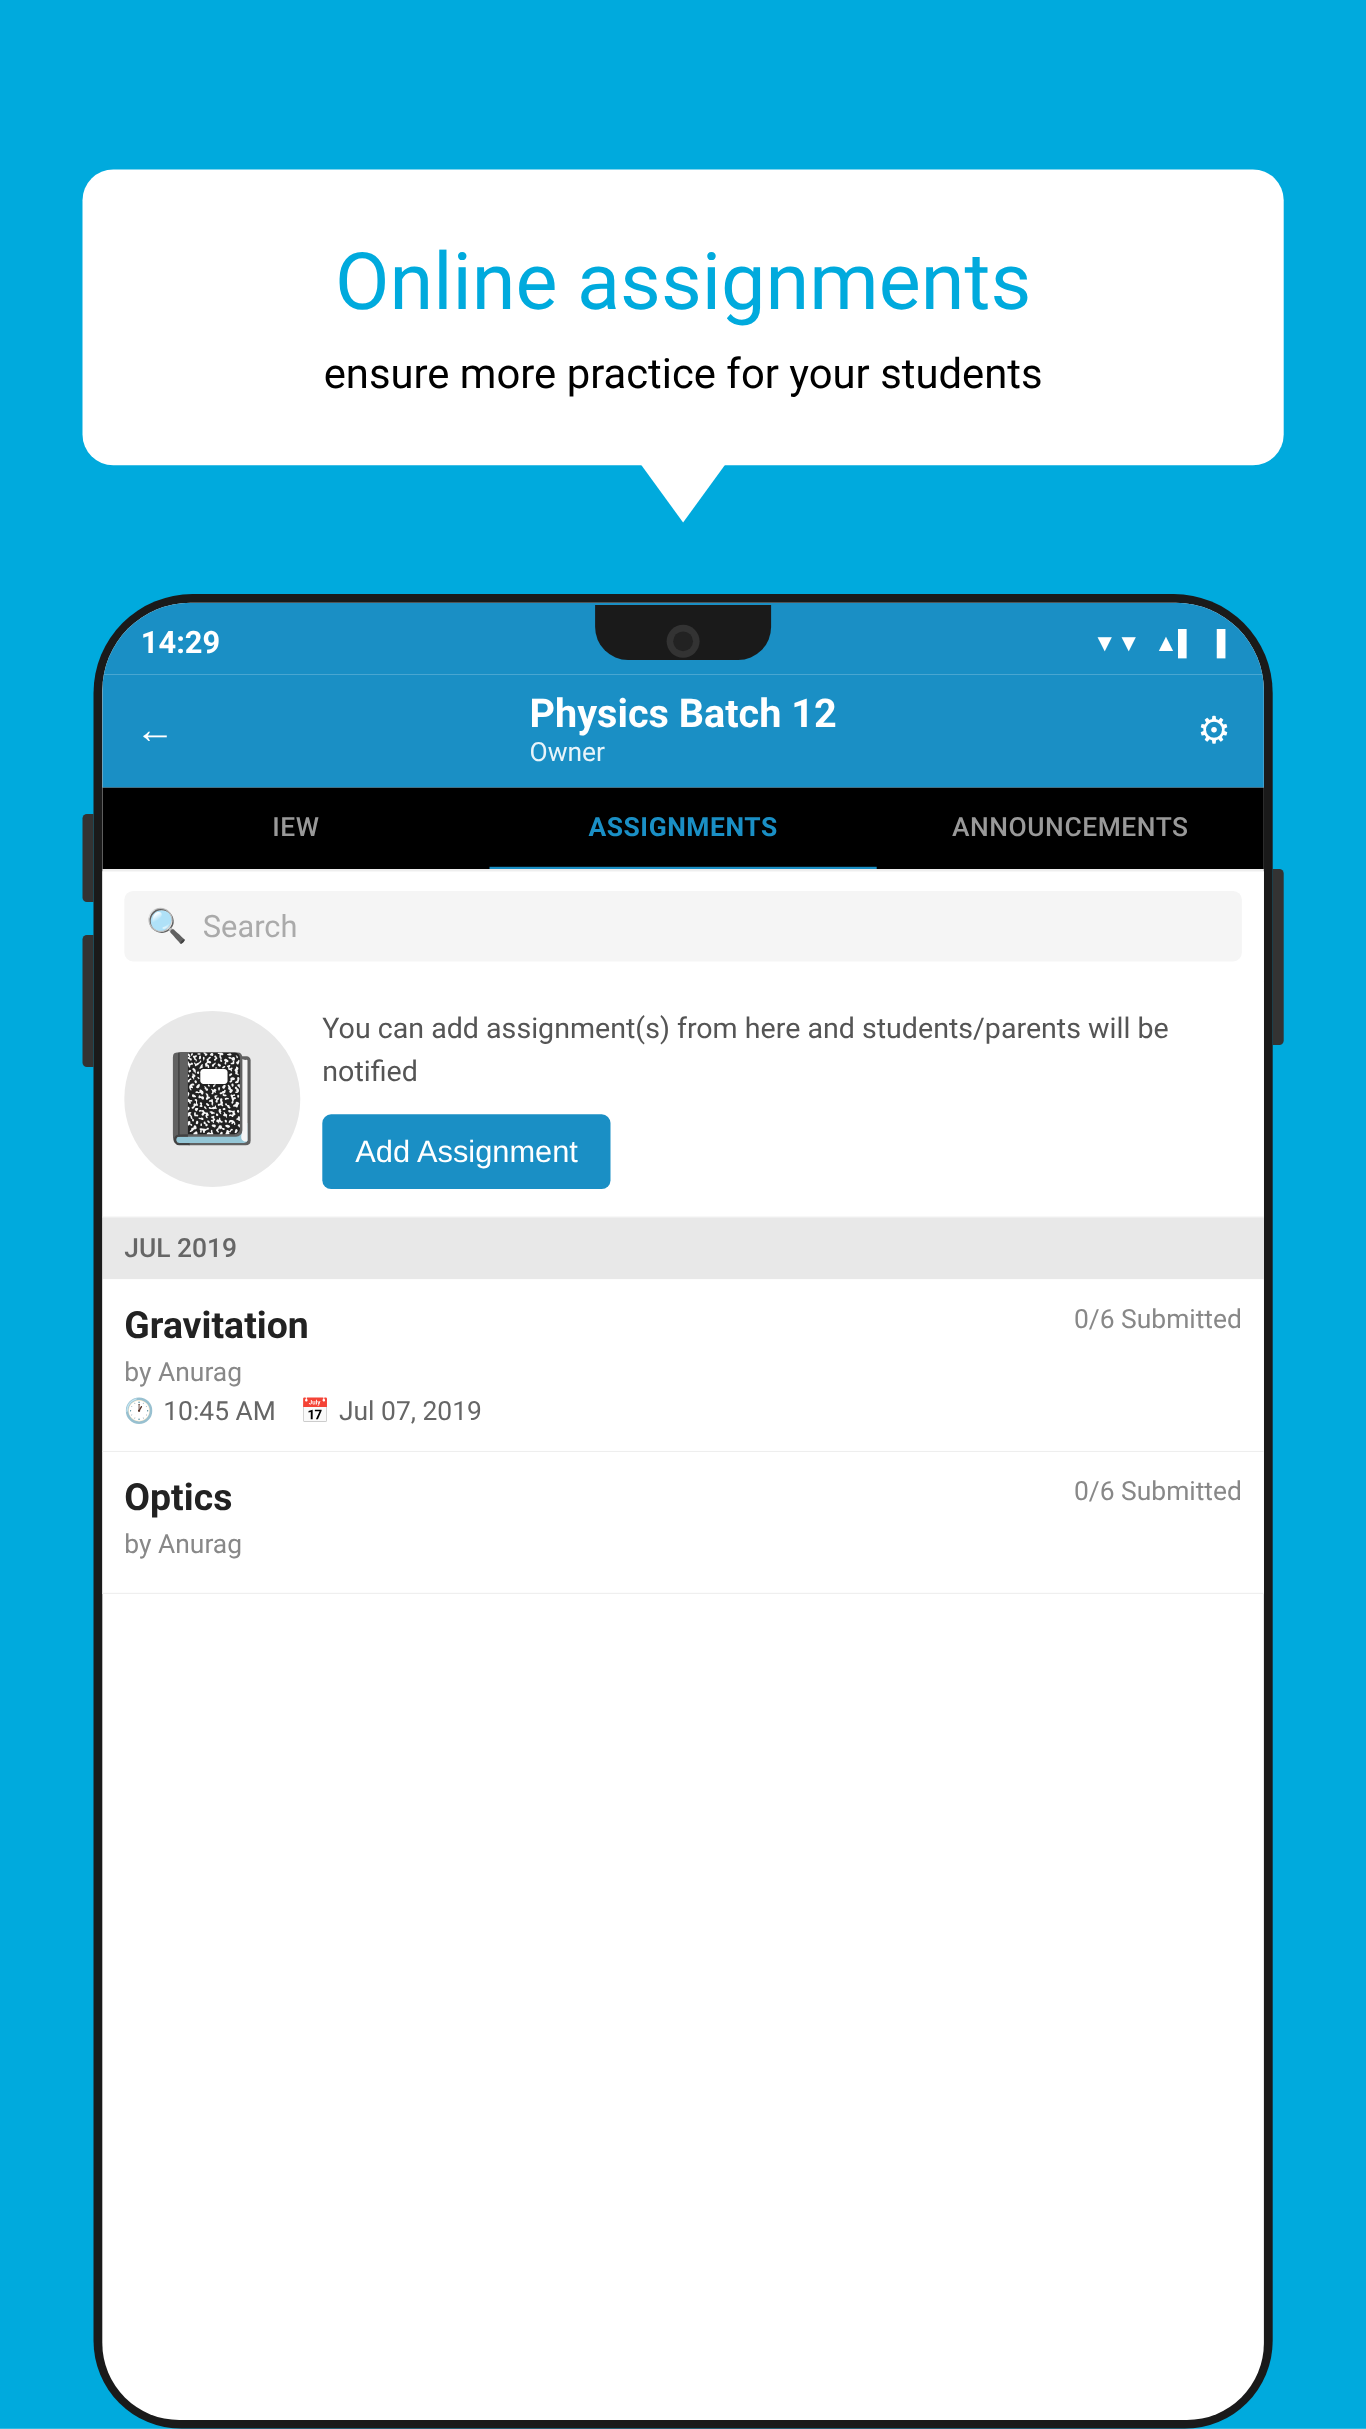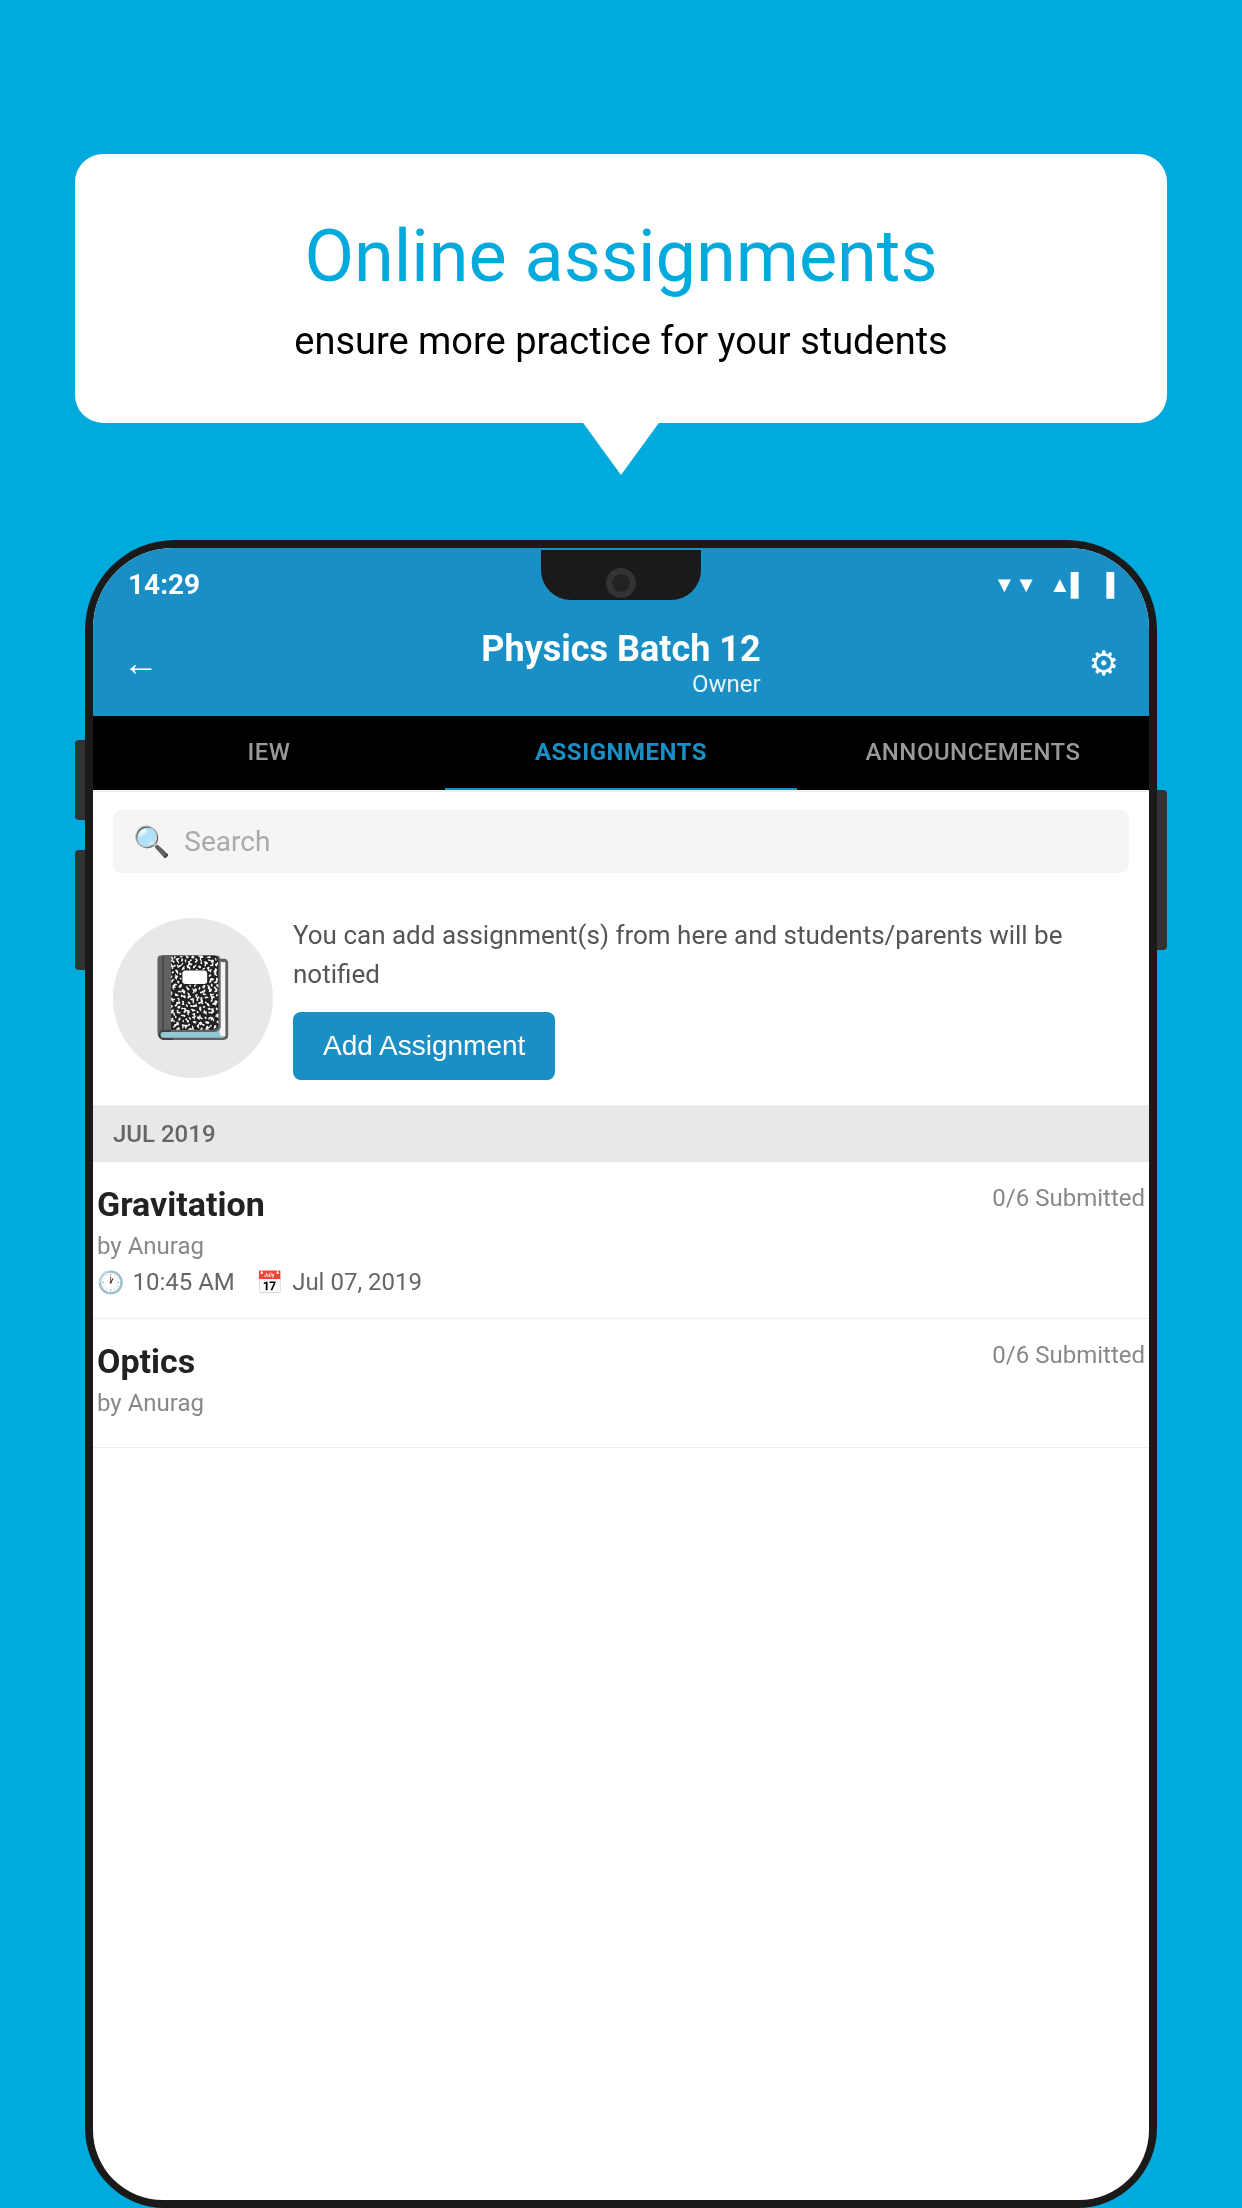--- a/index.html
+++ b/index.html
@@ -162,21 +162,21 @@
       align-items: center;
       justify-content: space-between;
     }
     .header-back {
       color: white;
       font-size: 36px;
       cursor: pointer;
       width: 50px;
     }
     .header-center {
-      text-align: right;
+      text-align: left;
     }
     .header-title {
       color: white;
       font-size: 36px;
       font-weight: 700;
     }
     .header-subtitle {
       color: rgba(255,255,255,0.9);
       font-size: 24px;
     }
@@ -283,21 +283,21 @@
       background: #e8e8e8;
       padding: 14px 20px;
       font-size: 24px;
       color: #666;
       font-weight: 500;
     }
 
     
     .assignment-item {
       background: white;
-      padding: 22px 4px;
+      padding: 22px 20px;
       border-bottom: 1px solid #eee;
     }
     .assignment-item-header {
       display: flex;
       justify-content: space-between;
       align-items: flex-start;
       margin-bottom: 8px;
     }
     .assignment-name {
       font-size: 34px;

